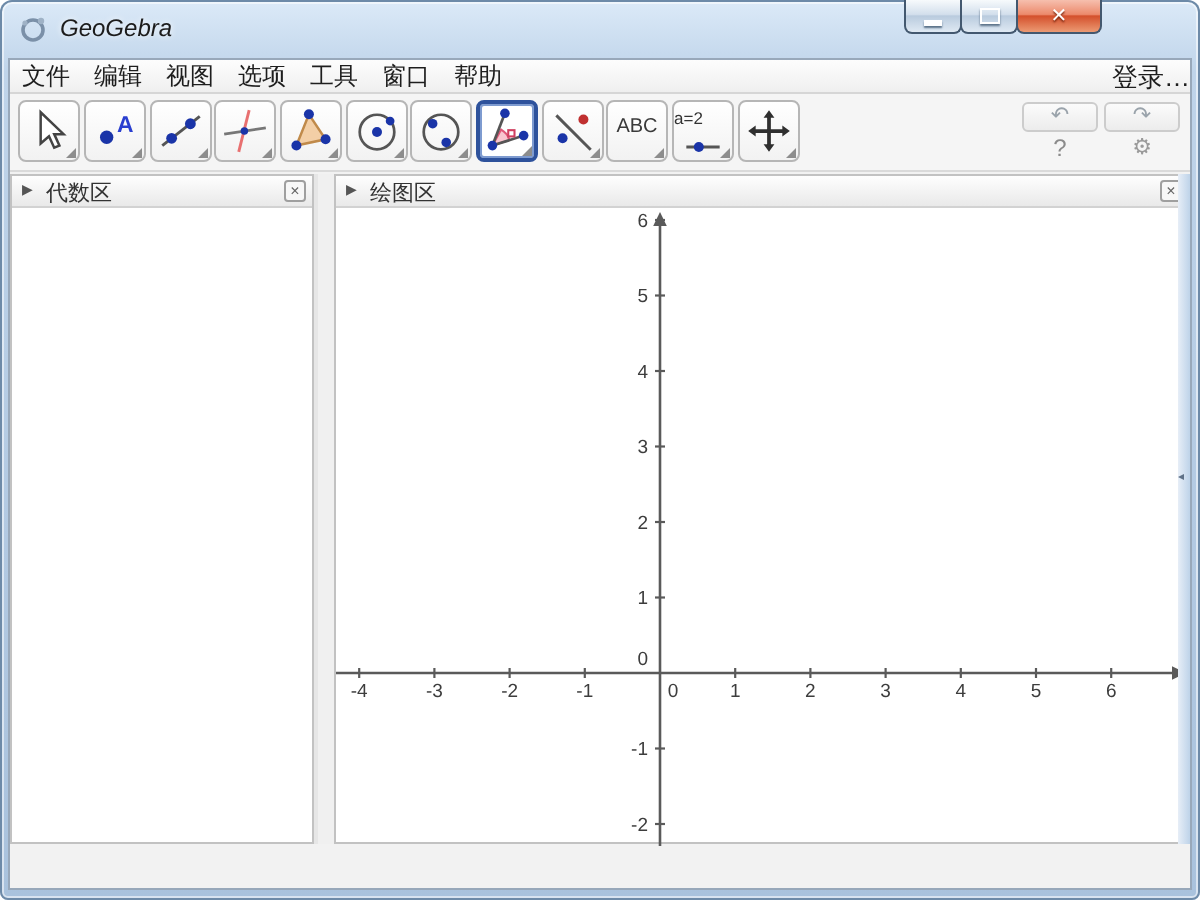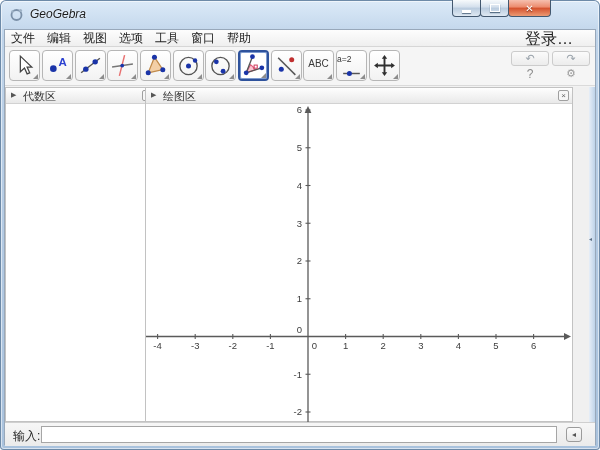--- a/index.html
+++ b/index.html
@@ -23,21 +23,21 @@
   .glyph-close { color:#fff; font-size:10px; font-weight:bold; text-shadow:0 1px 1px #7c2a12; }
 
   
   .app { position:absolute; left:4px; top:29px; width:592px; height:416px;
          background:#f2f2f2; border:1px solid #98a8ba; }
 
   .menubar { position:absolute; left:0; top:0; width:590px; height:17px;
     background:linear-gradient(#fdfdfd,#efefef); border-bottom:1px solid #d6d6d6;
     display:flex; align-items:center; font-size:12px; color:#1e1e1e; }
   .menu-item { padding:0 6px; height:17px; line-height:17px; }
-  .menu-login { position:absolute; right:22px; top:0; height:17px; line-height:17px; font-size:16px; color:#1e1e1e; }
+  .menu-login { position:absolute; right:0; top:0; height:17px; line-height:17px; font-size:13px; color:#1e1e1e; }
 
   .toolbar { position:absolute; left:0; top:17px; width:590px; height:39px;
     background:#f5f5f5; border-bottom:1px solid #dadada; }
   .tool-btn { position:absolute; top:3px; width:31px; height:31px; border:1px solid #b6b6b6; border-radius:4px;
     background:linear-gradient(#ffffff,#f2f2f2); }
   .tool-btn.selected { border:2px solid #2e529c; box-shadow:inset 0 0 0 1px #7e9bd0; background:#fff; }
   .tool-btn svg.ticon { position:absolute; left:2px; top:2px; width:25px; height:25px; }
   .tool-btn.selected svg.ticon { left:1px; top:1px; }
   .dd { position:absolute; right:1px; bottom:1px; width:0; height:0;
         border-style:solid; border-width:0 0 5px 5px; border-color:transparent transparent #8d8d8d transparent; }
@@ -50,21 +50,21 @@
   .undo-btn { right:46px; } .redo-btn { right:5px; }
   .help-btn { position:absolute; right:57px; top:20px; width:16px; height:15px; text-align:center;
     font-size:12px; color:#8b8b8b; }
   .settings-btn { position:absolute; right:16px; top:20px; width:16px; height:15px; text-align:center;
     font-size:11px; color:#9a9a9a; }
 
   
   .main { position:absolute; left:0; top:57px; width:590px; height:335px; background:#f0f0f0; }
   .panel { position:absolute; top:0; height:335px; background:#fff; border:1px solid #c2c2c2; }
   .panel-algebra { left:0; width:152px; }
-  .panel-graphics { left:140px; width:428px; }
+  .panel-graphics { left:162px; width:428px; }
   .splitter { position:absolute; left:152px; top:0; width:2px; height:335px; background:#e6e6e6; }
   .panel-header { position:relative; height:16px; background:linear-gradient(#fefefe,#e9e9e9);
     border-bottom:1px solid #d2d2d2; font-size:11px; color:#333;text-decoration:underline; }
   .expander { position:absolute; left:5px; top:3px; font-size:7px; color:#555; }
   .panel-title { position:absolute; left:17px; top:1px; }
   .panel-close { position:absolute; right:3px; top:2px; width:11px; height:11px; border:1px solid #9f9f9f;
     border-radius:2px; background:#f7f7f7; font-size:8px; line-height:9px; text-align:center; color:#666; }
   .panel-body { position:absolute; left:0; top:17px; right:0; bottom:0; background:#fff; }
 
   .right-strip { position:absolute; left:584px; top:0; width:6px; height:335px;
@@ -298,20 +298,15 @@
               <text x="156" y="8.3" font-size="9.5" fill="#3d3d3d" text-anchor="end">6</text>
             </svg>
         </div>
       </div>
 
       <div class="right-strip">
         <div class="collapse-arrow">◂</div>
       </div>
     </div>
 
-    <div class="inputbar">
-      <span class="input-label">输入:</span>
-      <input class="input-field" type="text" value="" style="">
-      <div class="input-help-btn"><span>◂</span></div>
-    </div>
 
   </div>
 </div>
 
 </body></html>

